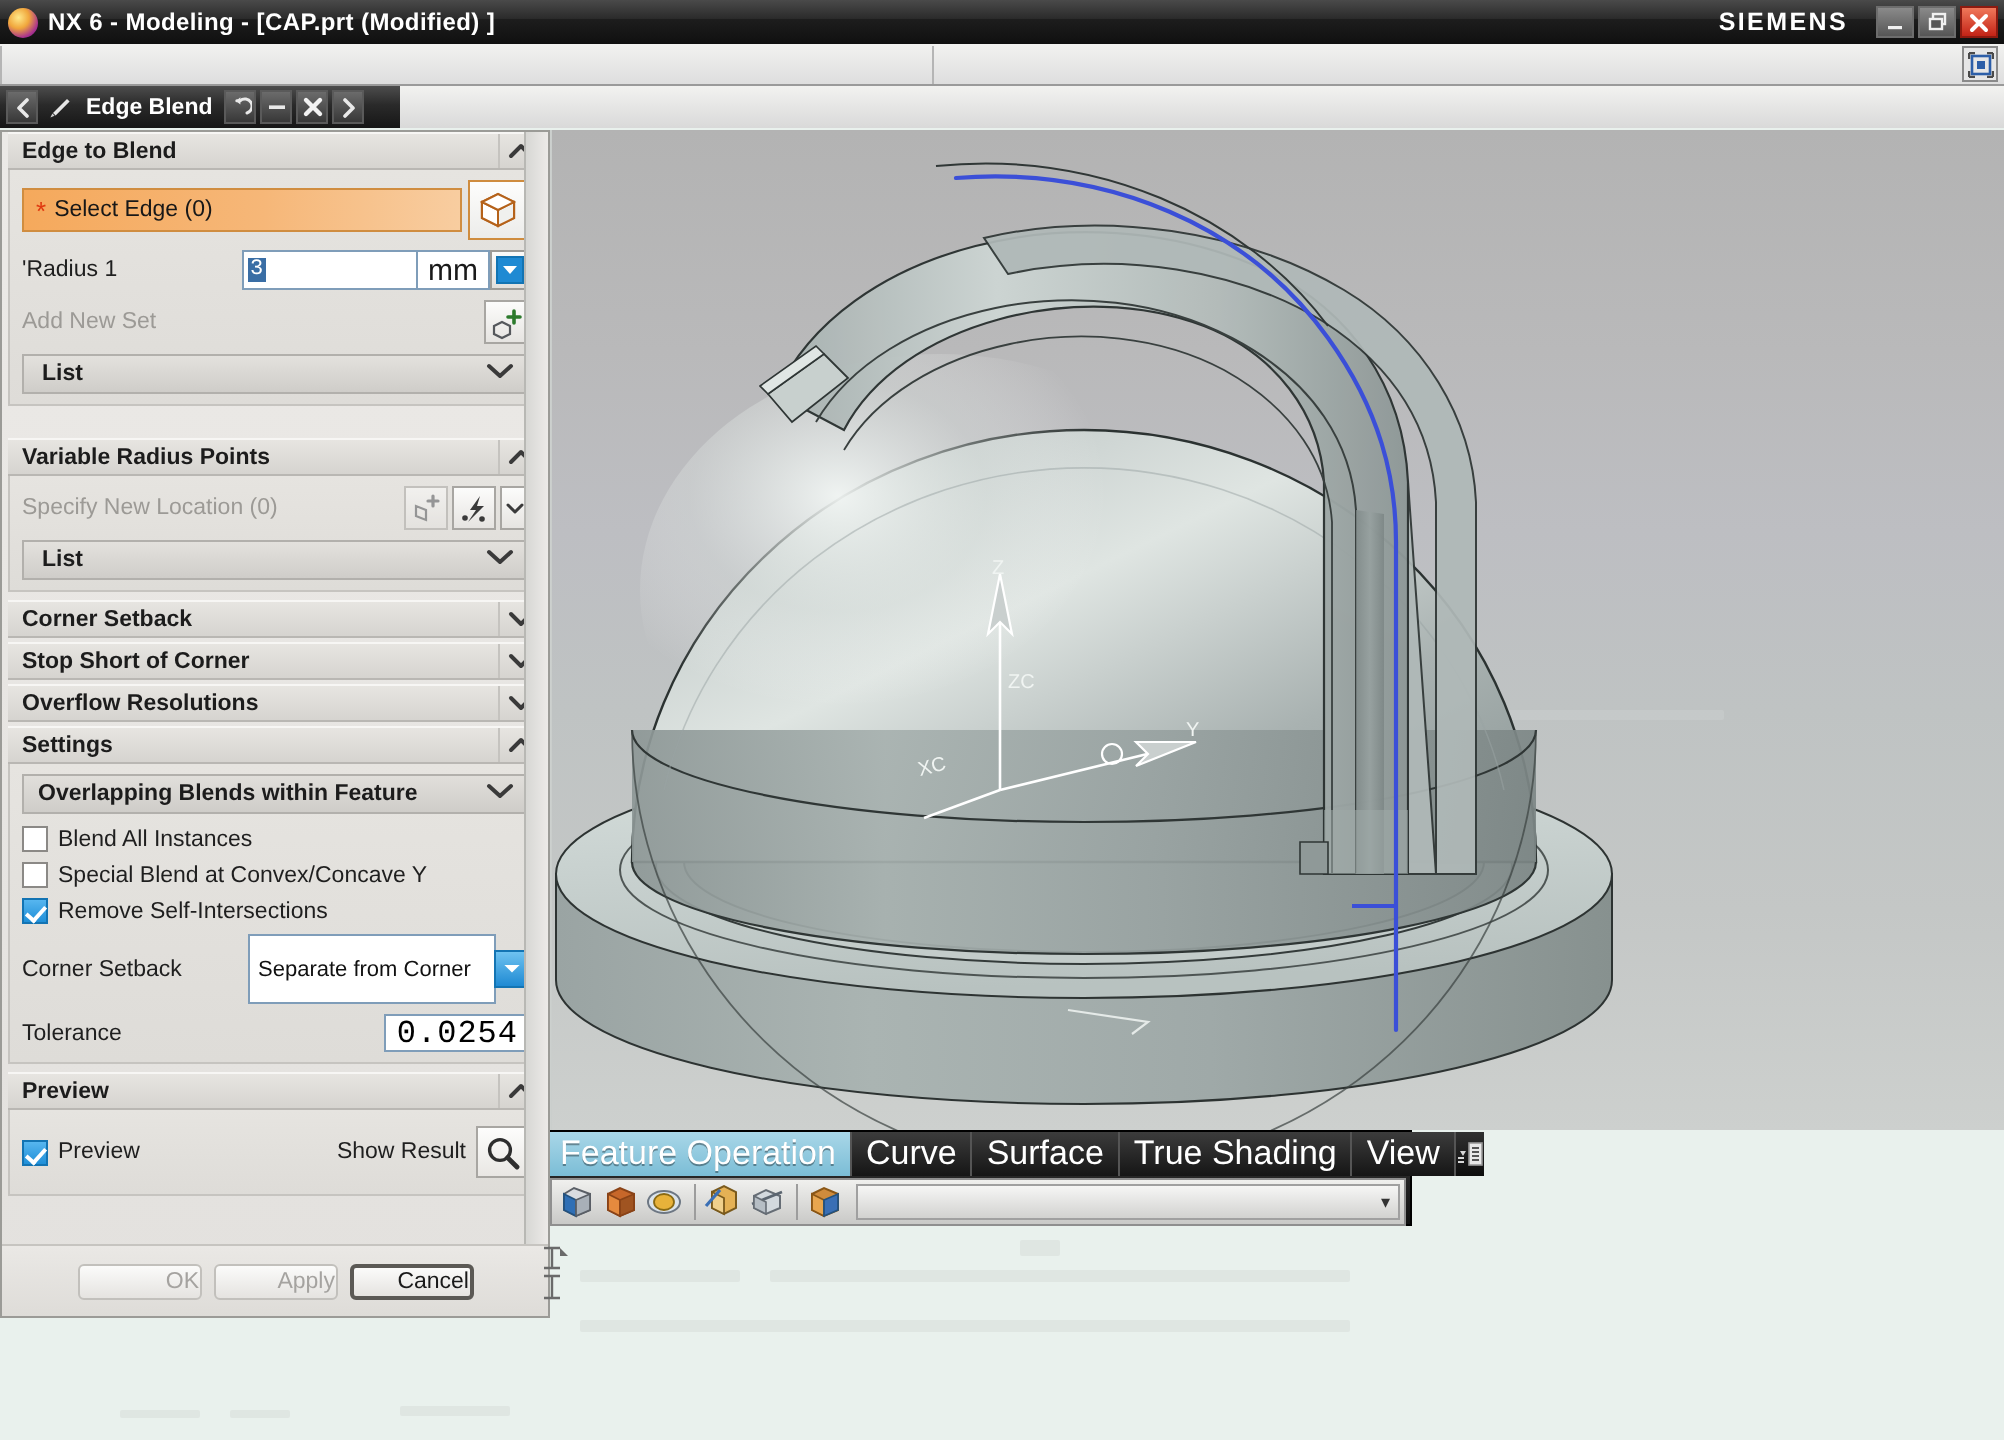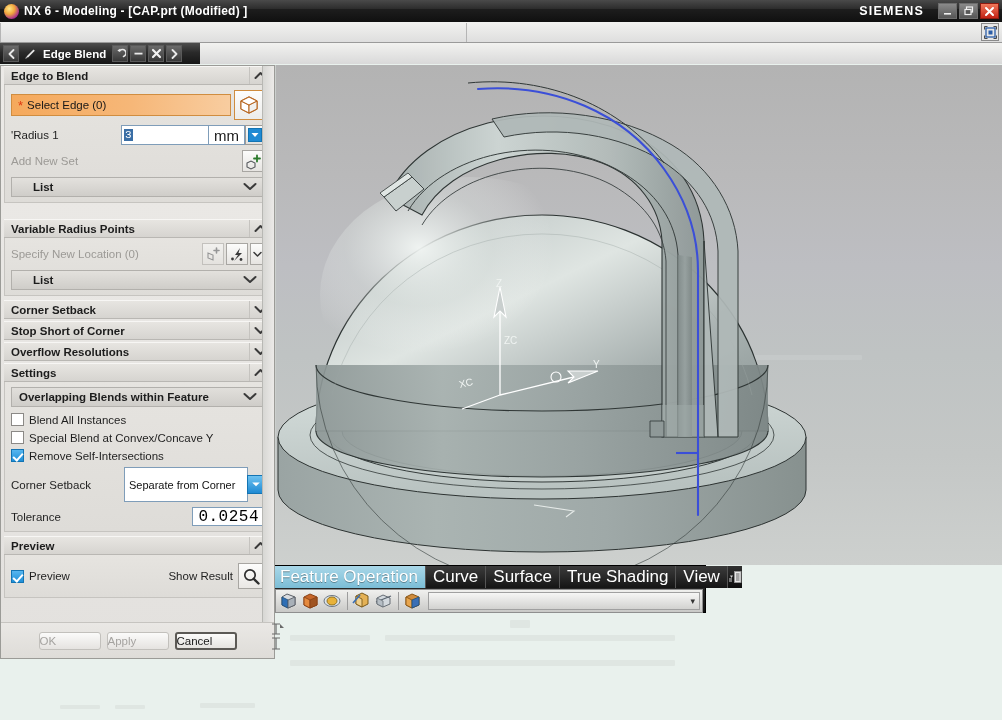--- a/index.html
+++ b/index.html
@@ -230,21 +230,21 @@
     border: 1px solid #a8a6a2;
     display: flex; align-items: center; justify-content: center;
   }
   .sq-btn.dim { opacity: .55; }
   .sq-btn.narrow { width: 14px; }
 
   .listbar {
     width: 100%; height: 20px; display: flex; align-items: center;
     background: linear-gradient(to bottom, #e3e1dd, #cfcdc9);
     border: 1px solid #b2b0ac;
-    padding-left: 21px; font-weight: bold; font-size: 11.5px; color: #1c1c1c;
+    padding-left: 9px; font-weight: bold; font-size: 11.5px; color: #1c1c1c;
   }
   .listbar .cv { margin-left: auto; margin-right: 6px; font-size: 10px; font-weight: normal; }
 
   .subbar {
     width: 100%; height: 20px; display: flex; align-items: center;
     background: linear-gradient(to bottom, #e1dfdb, #cfcdc9);
     border: 1px solid #b2b0ac;
     padding-left: 7px; font-weight: bold; font-size: 11.5px; color: #1c1c1c;
     margin-bottom: 6px;
   }
@@ -296,21 +296,21 @@
   .dlg-footer {
     flex: 0 0 auto; height: 36px;
     background: linear-gradient(to bottom, #eae8e5, #dedcd8);
     border-top: 1px solid #c6c4c0;
     display: flex; align-items: center; justify-content: center;
   }
   .btn {
     height: 18px; width: 62px; margin: 0 3px;
     border: 1px solid #9d9b97; border-radius: 3px;
     background: linear-gradient(to bottom, #fbfbfa, #e5e3e0);
-    display: flex; align-items: center; justify-content: flex-start;
+    display: flex; align-items: center; justify-content: flex-end;
     font-size: 11.5px; color: #1a1a1a;
   }
   .btn.disabled { color: #a5a3a0; border-color: #c2c0bc; }
   .btn.strong { border-color: #5b5955; border-width: 2px; }
 
   
   .grip { position: absolute; left: 269px; top: 622px; width: 20px; height: 30px; }
 </style>
 </head>
 <body>

